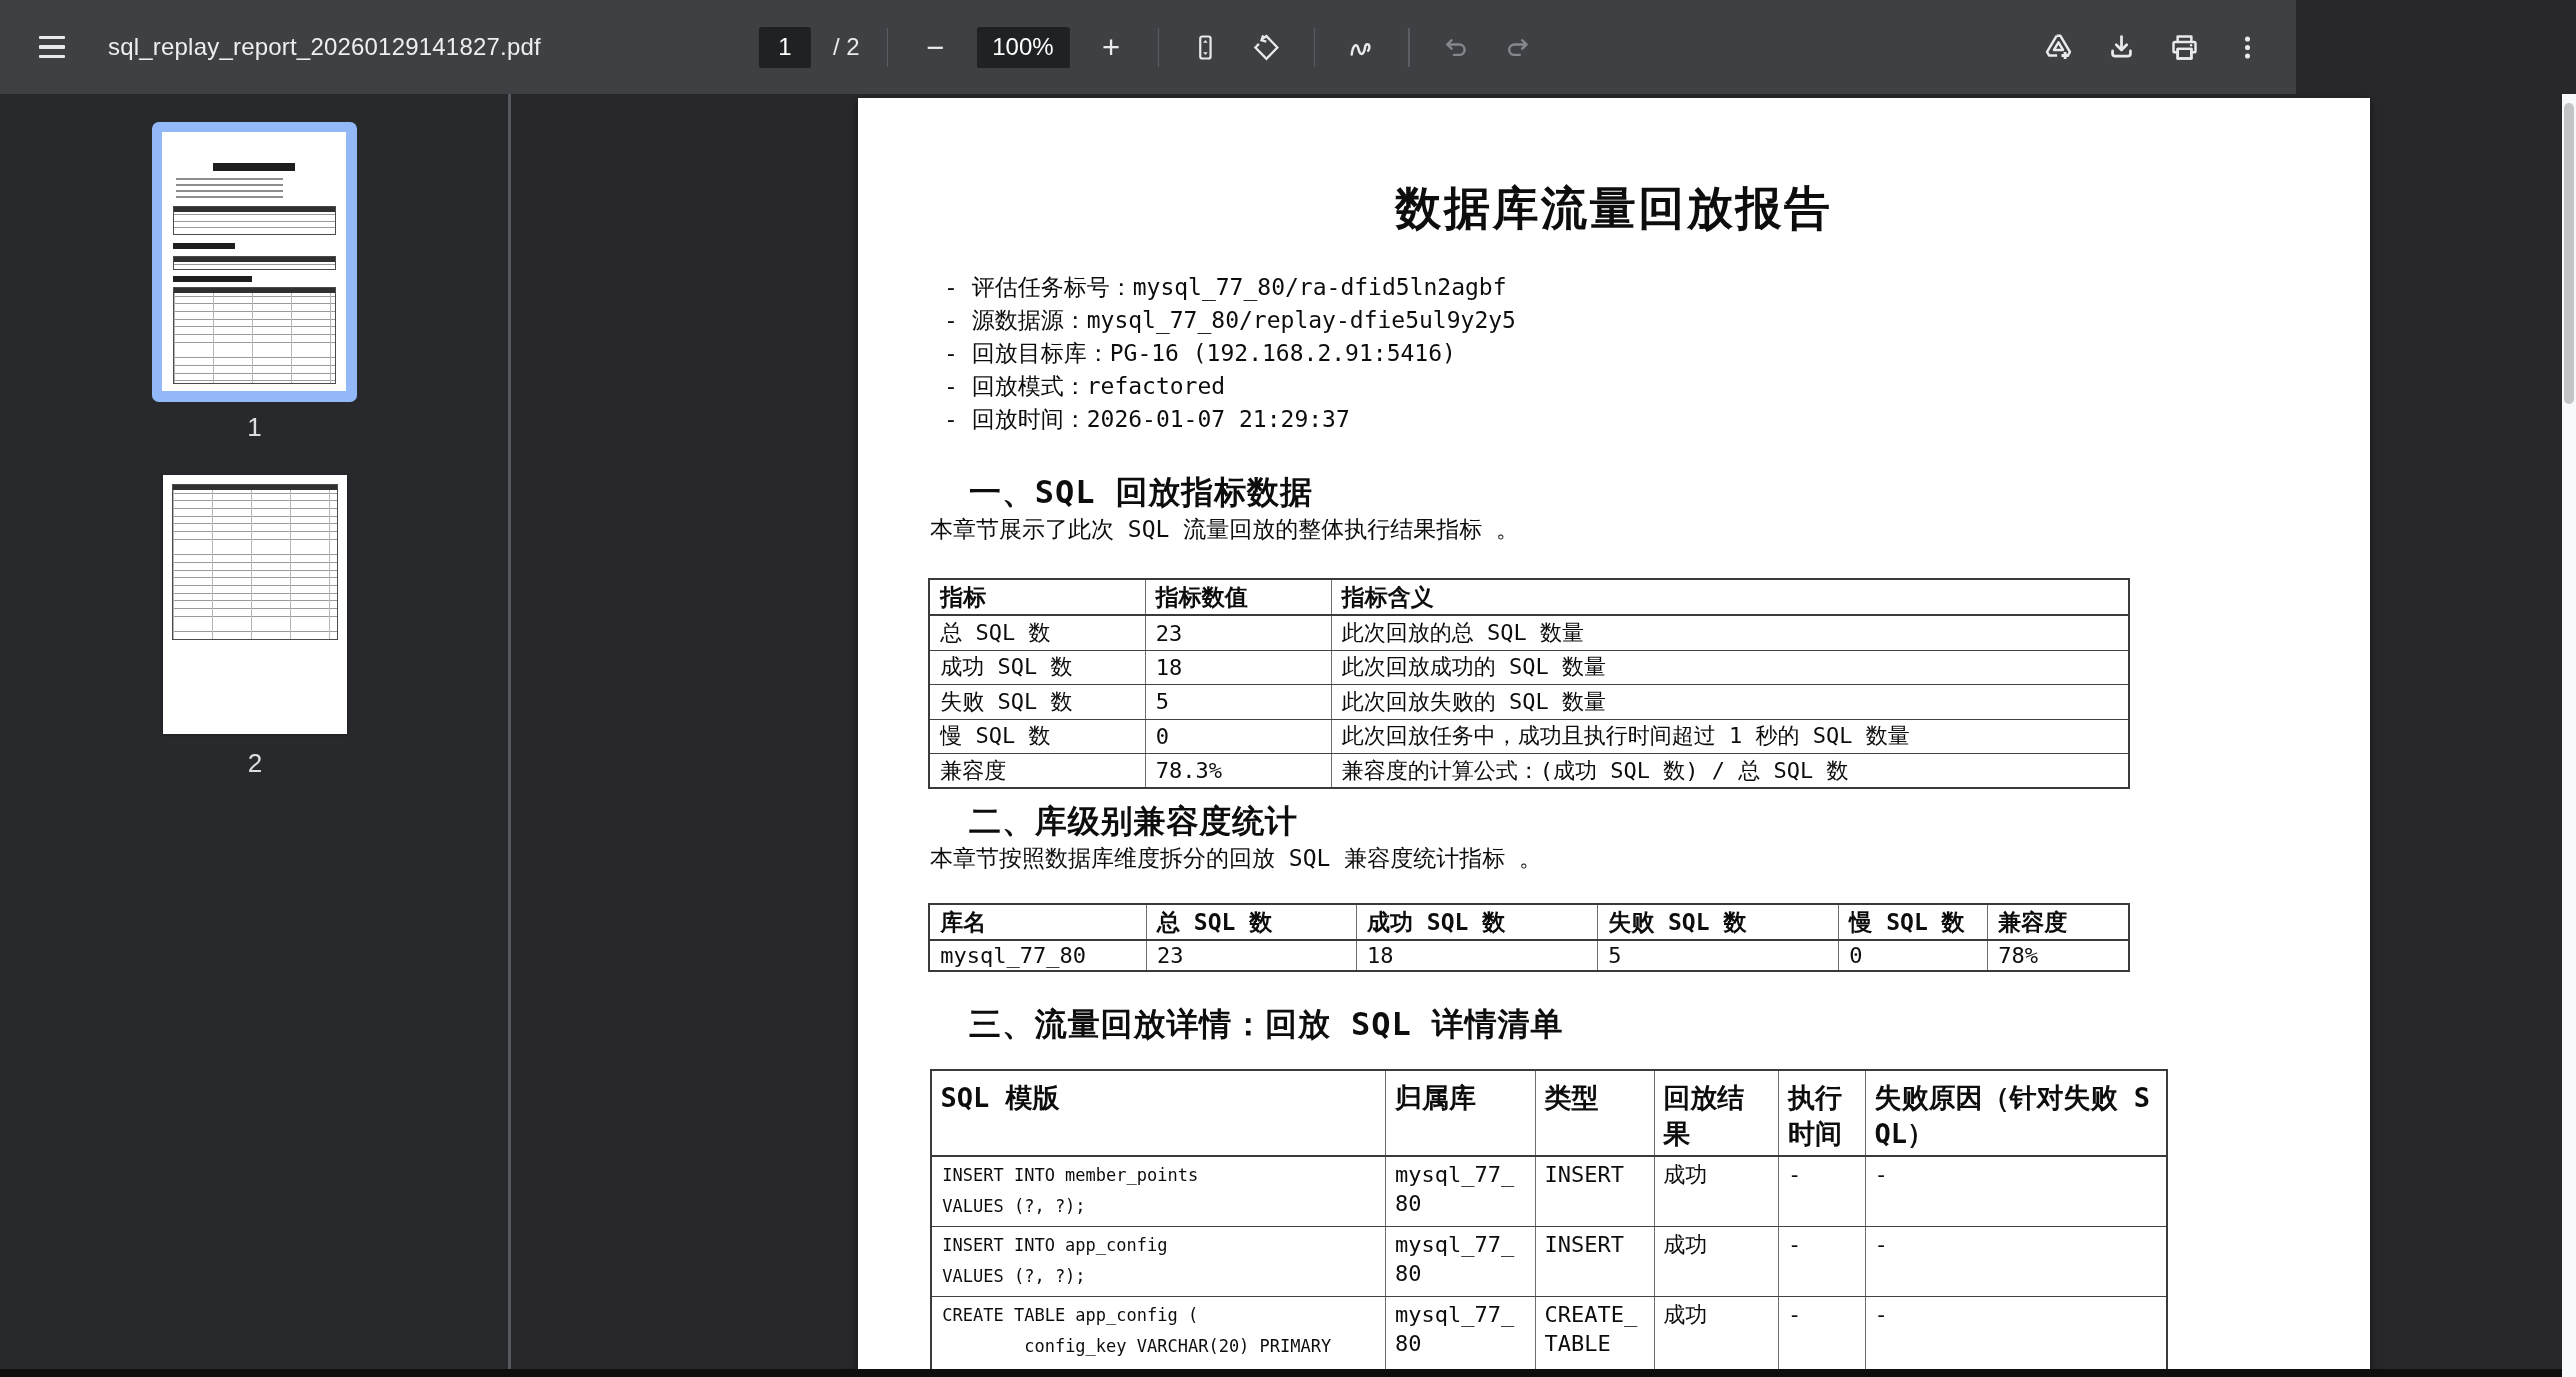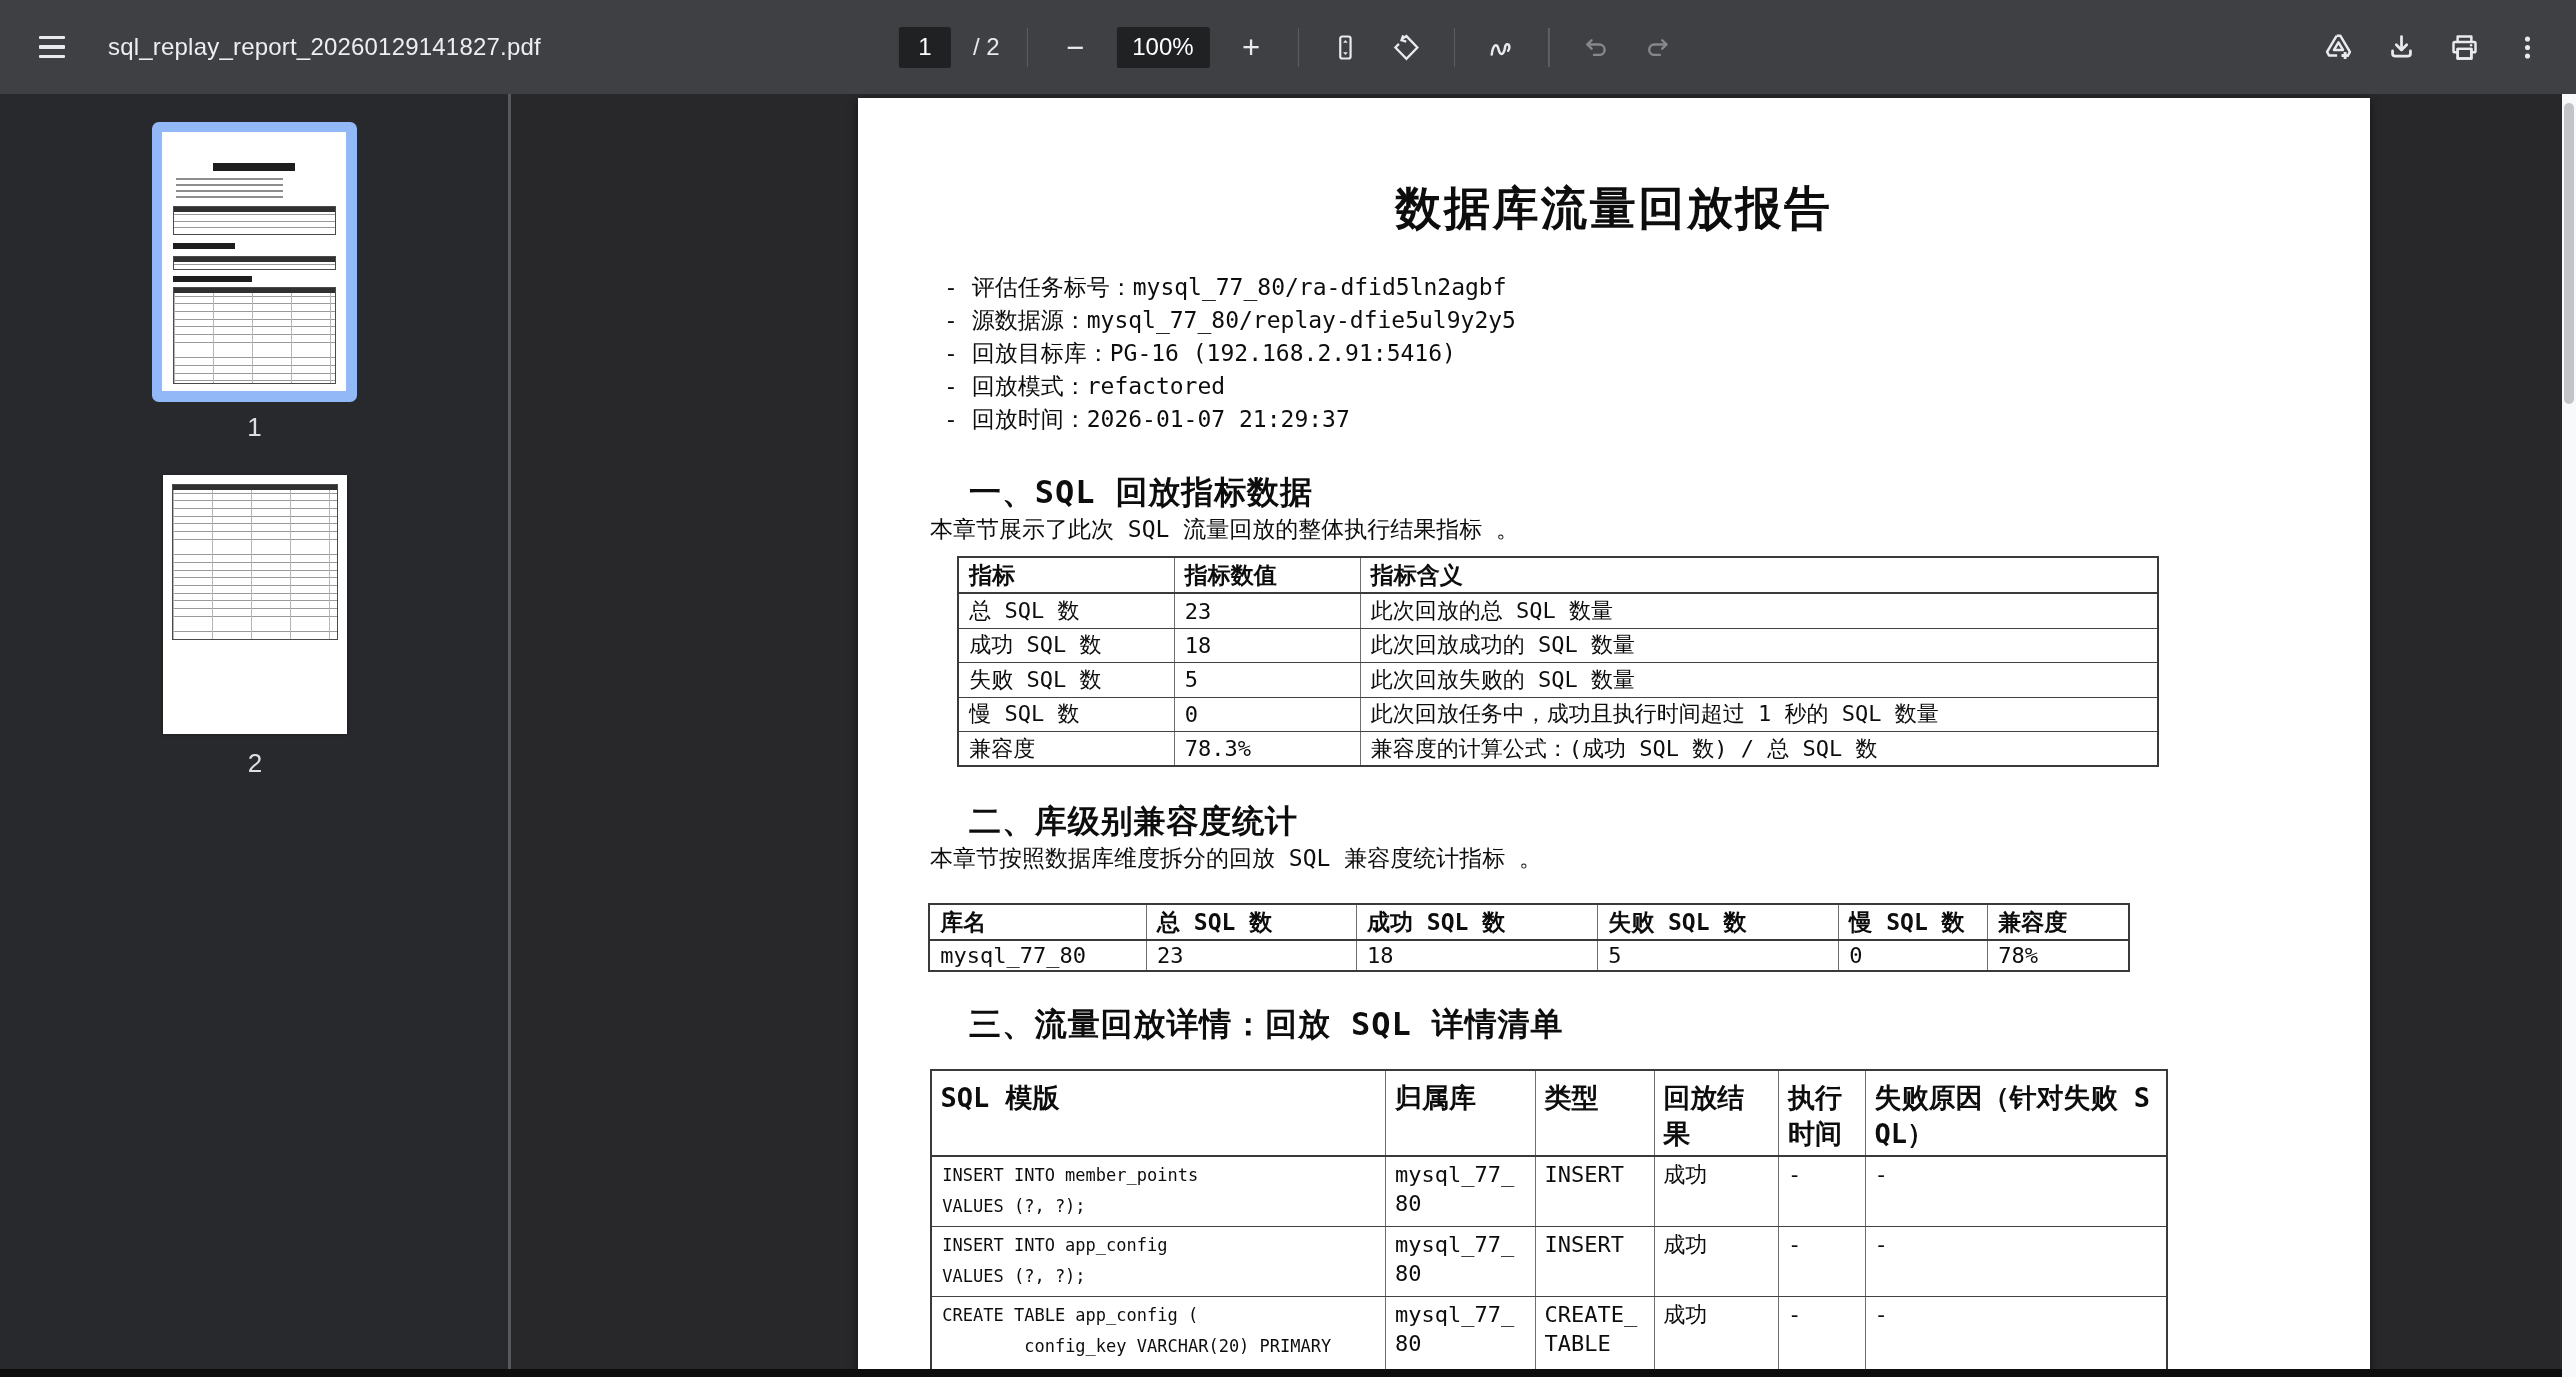--- a/index.html
+++ b/index.html
@@ -1,20 +1,20 @@
 <!DOCTYPE html>
 <html style="font-size:13.7px"><head>
 <meta charset="utf-8">
 <style>
   html,body{margin:0;padding:0;}
   body{width:2576px;height:1378px;overflow:hidden;position:relative;background:#28282b;
        font-family:"Liberation Sans", sans-serif;-webkit-font-smoothing:antialiased;}
 
   
-  .toolbar{position:absolute;left:0;top:0;width:2576px;height:94px;background:#3e4043;
+  .toolbar{position:absolute;left:0;top:0;width:2296px;height:94px;background:#3e4043;
            display:flex;align-items:center;z-index:40;}
   .tb-left{display:flex;align-items:center;gap:31px;padding-left:39px;min-width:650px;}
   .menu-btn{width:38px;height:38px;display:flex;flex-direction:column;justify-content:center;gap:6px;cursor:pointer;}
   .menu-btn span{display:block;width:26px;height:3.4px;background:#e9eaed;border-radius:0.9px;}
   .filename{color:#eceef0;font-size:24px;letter-spacing:0.2px;white-space:nowrap;}
   .tb-center{position:absolute;left:50%;top:0;height:94px;transform:translateX(-50%);
              display:flex;align-items:center;gap:22px;}
   .pgbox,.zoombox{background:#1f2123;color:#fff;border:none;border-radius:2.6px;height:39px;
                   text-align:center;font-size:24px;font-family:"Liberation Sans",sans-serif;}
   .pgbox{width:48px;}
@@ -62,21 +62,21 @@
   .sec-d{position:absolute;left:72px;font-size:23px;white-space:nowrap;}
   .h1{top:373px;} .d1{top:416px;}
   .h2{top:702px;} .d2{top:745px;}
   .h3{top:905px;}
 
   table.doc-table{position:absolute;border-collapse:collapse;table-layout:fixed;background:#fff;
                   border:2.6px solid #3a3a3a;}
   .doc-table th,.doc-table td{border:0.9px solid #6f6f6f;border-bottom:1.7px solid #424242;
                               text-align:left;overflow:hidden;}
   .doc-table thead th{border-bottom:2.6px solid #3a3a3a;font-weight:bold;}
-  .t1{left:70px;top:458px;width:1202px;margin-left:29px;}
+  .t1{left:70px;top:480px;width:1202px;}
   .t1 th,.t1 td{font-size:22px;padding:1.7px 10.3px;vertical-align:middle;white-space:nowrap;}
   .t1 thead tr{height:34px;} .t1 tbody tr{height:30px;} .t1 th{font-size:23px;}
   .t2{left:70px;top:805px;width:1202px;}
   .t2 th,.t2 td{font-size:22px;padding:1.7px 10.3px;vertical-align:middle;white-space:nowrap;}
   .t2 thead tr{height:35px;} .t2 tbody tr{height:31px;} .t2 th{font-size:23px;}
   .t3{left:72px;top:971px;width:1238px;}
   .t3 th{font-size:27px;padding:8.6px 8.6px 3.4px 8.6px;vertical-align:top;word-break:break-all;}
   .t3 thead tr{height:62px;} .t3 tbody tr{height:60px;}
   .t3 td{font-size:22px;line-height:29px;padding:3.4px 8.6px;vertical-align:top;word-break:break-all;}
   .t3 td.code-cell{font-size:17px;line-height:31px;white-space:pre-wrap;padding:3.4px 10.3px;word-break:normal;}

